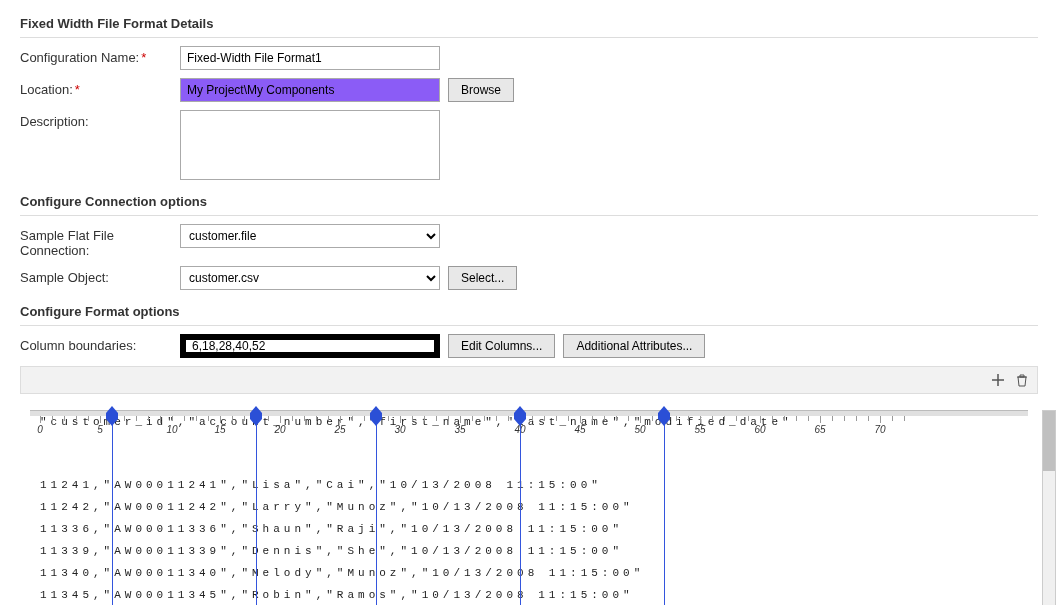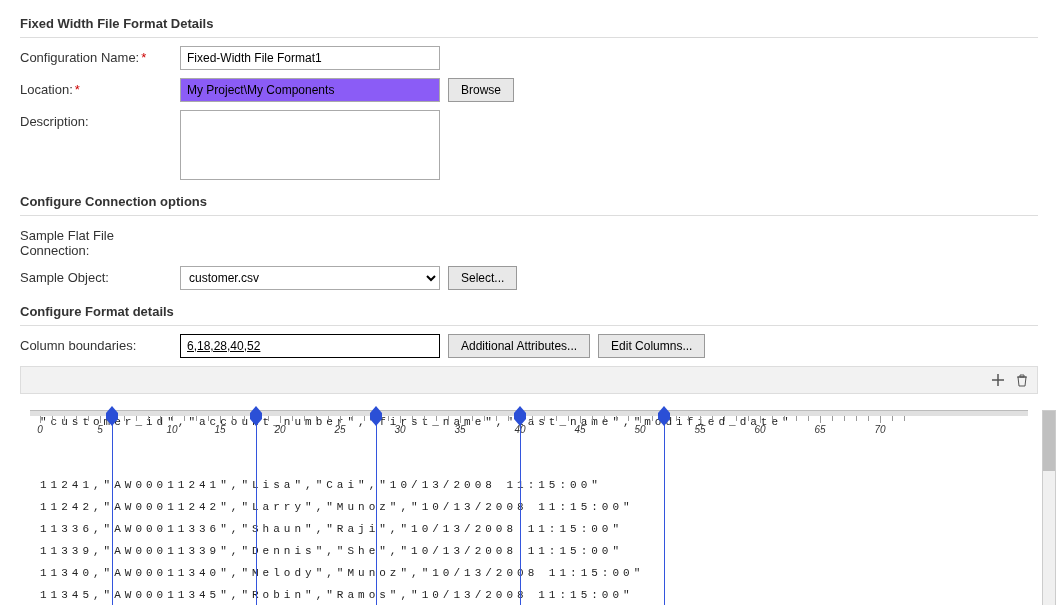--- a/index.html
+++ b/index.html
@@ -21,21 +21,21 @@
 .tick { position: absolute; top: 0; width: 1px; height: 5px; background: #999; }
 .tick.major { height: 7px; }
 .tick-label { position: absolute; top: 8px; font-size: 10px; color: #333; transform: translateX(-50%); font-style: italic; }
 .marker { position: absolute; top: -4px; width: 14px; height: 20px; transform: translateX(-50%); z-index: 5; cursor: ew-resize; }
 .marker svg { display: block; }
 .col-line { position: absolute; top: 10px; width: 1.5px; background: #3355dd; z-index: 3; }
 .header-row { position: absolute; top: 6px; left: 10px; font-size: 11px; letter-spacing: 4px; font-family: "Courier New", monospace; white-space: pre; color: #222; }
 .data-rows { margin-top: 36px; margin-left: 10px; font-family: "Courier New", monospace; font-size: 11px; letter-spacing: 4px; line-height: 22px; color: #222; white-space: pre; }
 .scrollbar-v { position: absolute; right: -28px; top: 0; width: 14px; height: 220px; background: #f0f0f0; border: 1px solid #ccc; }
 .scrollbar-thumb { position: absolute; top: 0; left: 0; width: 100%; height: 60px; background: #c0c0c0; }
-.boundaries-input { border: 1px solid #000000; text-decoration: underline; }
+.boundaries-input { border: 6px solid #000000; }
 </style>
 </head>
 <body>
 
 <div class="section-title">Fixed Width File Format Details</div>
 
 <div class="form-row">
   <div class="form-label required">Configuration Name:</div>
   <input type="text" class="text-input" value="Fixed-Width File Format1" style="">
 </div>
@@ -48,37 +48,40 @@
 
 <div class="form-row">
   <div class="form-label">Description:</div>
   <textarea class="text-area" style=""></textarea>
 </div>
 
 <div class="section-title">Configure Connection options</div>
 
 <div class="form-row">
   <div class="form-label">Sample Flat File Connection:</div>
+  <select class="select-input">
+    <option>customer.file</option>
+  </select>
 </div>
 
 <div class="form-row">
   <div class="form-label">Sample Object:</div>
   <select class="select-input">
     <option>customer.csv</option>
   </select>
   <button class="btn">Select...</button>
 </div>
 
-<div class="section-title">Configure Format details</div>
+<div class="section-title">Configure Format options</div>
 
 <div class="form-row">
   <div class="form-label">Column boundaries:</div>
   <input type="text" class="text-input boundaries-input" value="6,18,28,40,52" style="">
+  <button class="btn">Edit Columns...</button>
   <button class="btn">Additional Attributes...</button>
-  <button class="btn">Edit Columns...</button>
 </div>
 
 <div class="toolbar-strip">
   <div class="icon-btn">
     <svg width="14" height="14" viewBox="0 0 14 14">
         <path d="M7 1v12M1 7h12" stroke="#555" stroke-width="1.5" fill="none"></path>
       </svg>
   </div>
   <div class="icon-btn">
     <svg width="14" height="14" viewBox="0 0 14 14">

